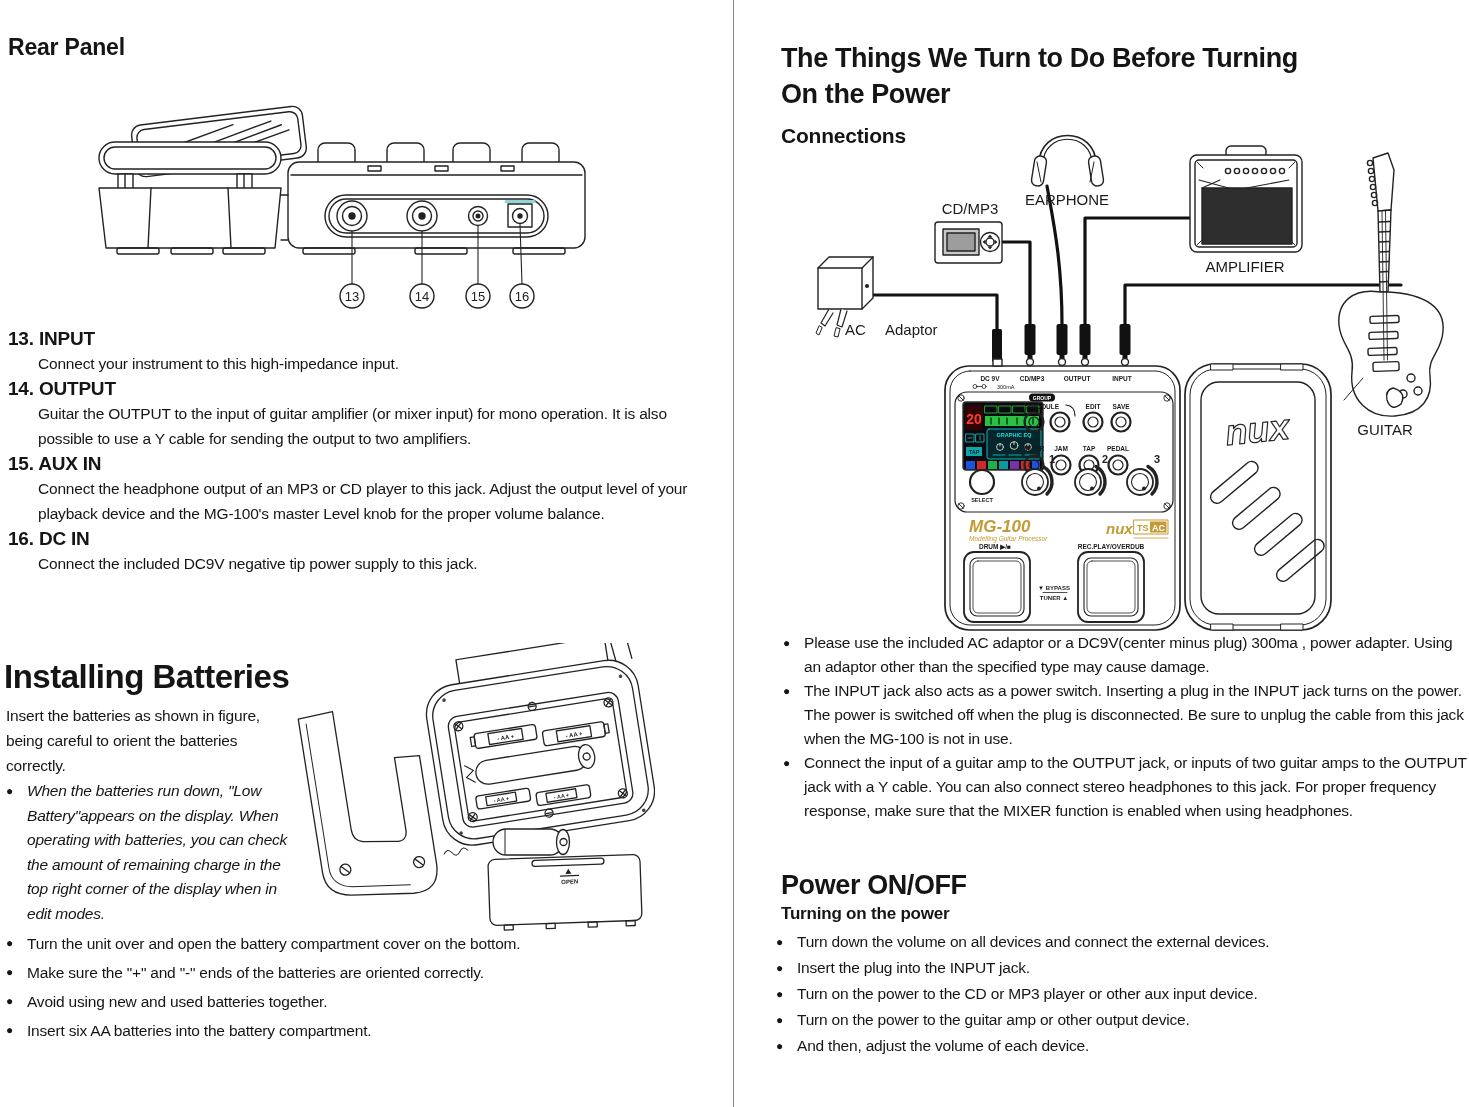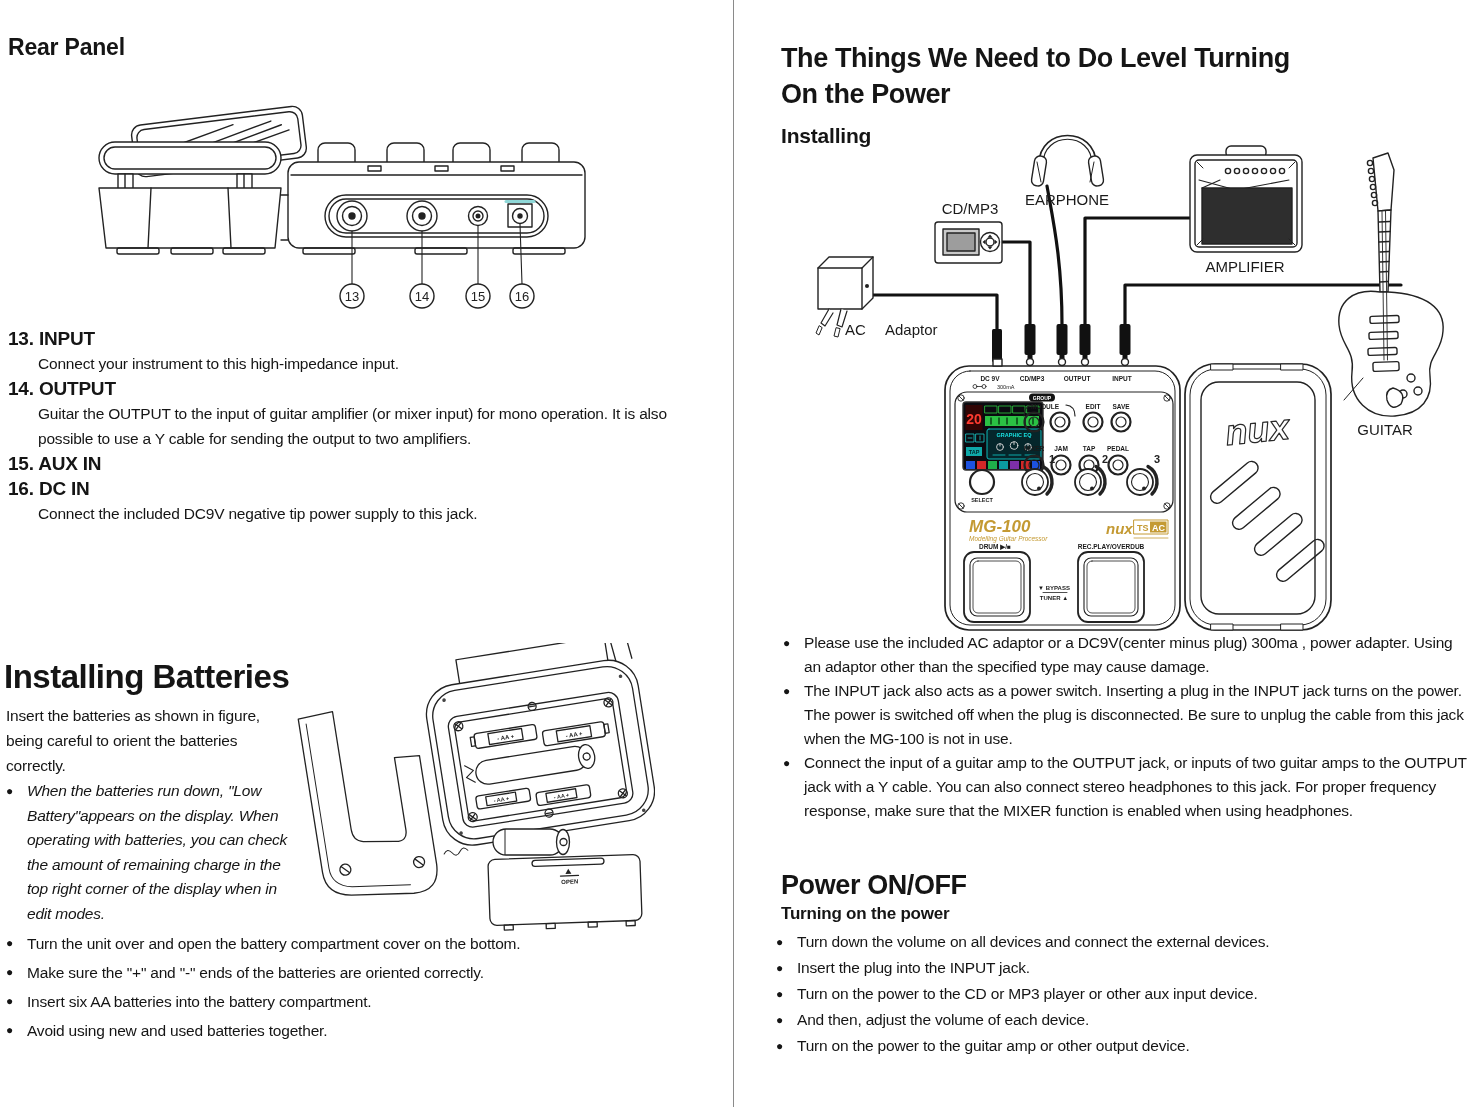--- a/index.html
+++ b/index.html
@@ -122,20 +122,21 @@
   <div>
     <div class="item-label">13. INPUT</div>
     <div class="item-text">Connect your instrument to this high-impedance input.</div>
   </div>
   <div>
     <div class="item-label">14. OUTPUT</div>
     <div class="item-text">Guitar the OUTPUT to the input of guitar amplifier (or mixer input) for mono operation. It is also possible to use a Y cable for sending the output to two amplifiers.</div>
   </div>
   <div>
     <div class="item-label">15. AUX IN</div>
+    <div class="item-text">Connect the headphone output of an MP3 or CD player to this jack. Adjust the output level of your playback device and the MG-100's master Level knob for the proper volume balance.</div>
   </div>
   <div>
     <div class="item-label">16. DC IN</div>
     <div class="item-text">Connect the included DC9V negative tip power supply to this jack.</div>
   </div>
 </div>
 
 <div class="abs h1-big" style="left:4px;top:658px;">Installing Batteries</div>
 
 <div class="abs body-text" style="left:6px;top:703px;width:258px;">Insert the batteries as shown in figure, being careful to orient the batteries correctly.</div>
@@ -225,30 +226,30 @@
     <rect x="220" y="280" width="9" height="5"></rect>
     <rect x="262" y="280" width="9" height="5"></rect>
     <rect x="304" y="280" width="9" height="5"></rect>
     <rect x="342" y="280" width="9" height="5"></rect>
   </g>
 </svg>
 
 <div class="abs bullets-spaced" style="left:6px;top:931px;width:700px;">
   <div class="bullet">Turn the unit over and open the battery compartment cover on the bottom.</div>
   <div class="bullet">Make sure the "+" and "-" ends of the batteries are oriented correctly.</div>
+  <div class="bullet">Avoid using new and used batteries together.</div>
   <div class="bullet">Insert six AA batteries into the battery compartment.</div>
-  <div class="bullet">Avoid using new and used batteries together.</div>
 </div>
 
 <div class="abs h1-right" style="left:781px;top:40px;width:680px;">
-  <div>The Things We Need to Do Level Turning</div>
+  <div>The Things We Turn to Do Before Turning</div>
   <div>On the Power</div>
 </div>
 
-<div class="abs h2" style="left:781px;top:124px;">Installing</div>
+<div class="abs h2" style="left:781px;top:124px;">Connections</div>
 
 <svg class="abs" style="left:781px;top:110px;" width="688" height="530" viewBox="0 0 688 530" fill="none" stroke="#222" stroke-width="1.4" stroke-linejoin="round" stroke-linecap="round">
 
   <g stroke-width="3.2" stroke="#111">
     <path d="M 91,185 H 216 V 220"></path>
     <path d="M 219,132 H 249 V 215"></path>
     <path d="M 266,76 C 272,110 281,150 281,215"></path>
     <path d="M 409,108 H 304 V 215"></path>
     <path d="M 620,175 H 344 V 215"></path>
   </g>
@@ -568,15 +569,15 @@
   <div class="bullet">Connect the input of a guitar amp to the OUTPUT jack, or inputs of two guitar amps to the OUTPUT jack with a Y cable. You can also connect stereo headphones to this jack. For proper frequency response, make sure that the MIXER function is enabled when using headphones.</div>
 </div>
 
 <div class="abs h1-right" style="left:781px;top:867px;">Power ON/OFF</div>
 <div class="abs h3" style="left:781px;top:904px;">Turning on the power</div>
 
 <div class="abs" style="left:776px;top:929px;width:686px;">
   <div class="bullet" style="line-height:26px;">Turn down the volume on all devices and connect the external devices.</div>
   <div class="bullet" style="line-height:26px;">Insert the plug into the INPUT jack.</div>
   <div class="bullet" style="line-height:26px;">Turn on the power to the CD or MP3 player or other aux input device.</div>
+  <div class="bullet" style="line-height:26px;">Turn on the power to the guitar amp or other output device.</div>
   <div class="bullet" style="line-height:26px;">And then, adjust the volume of each device.</div>
-  <div class="bullet" style="line-height:26px;">Turn on the power to the guitar amp or other output device.</div>
 </div>
 
 </body></html>

